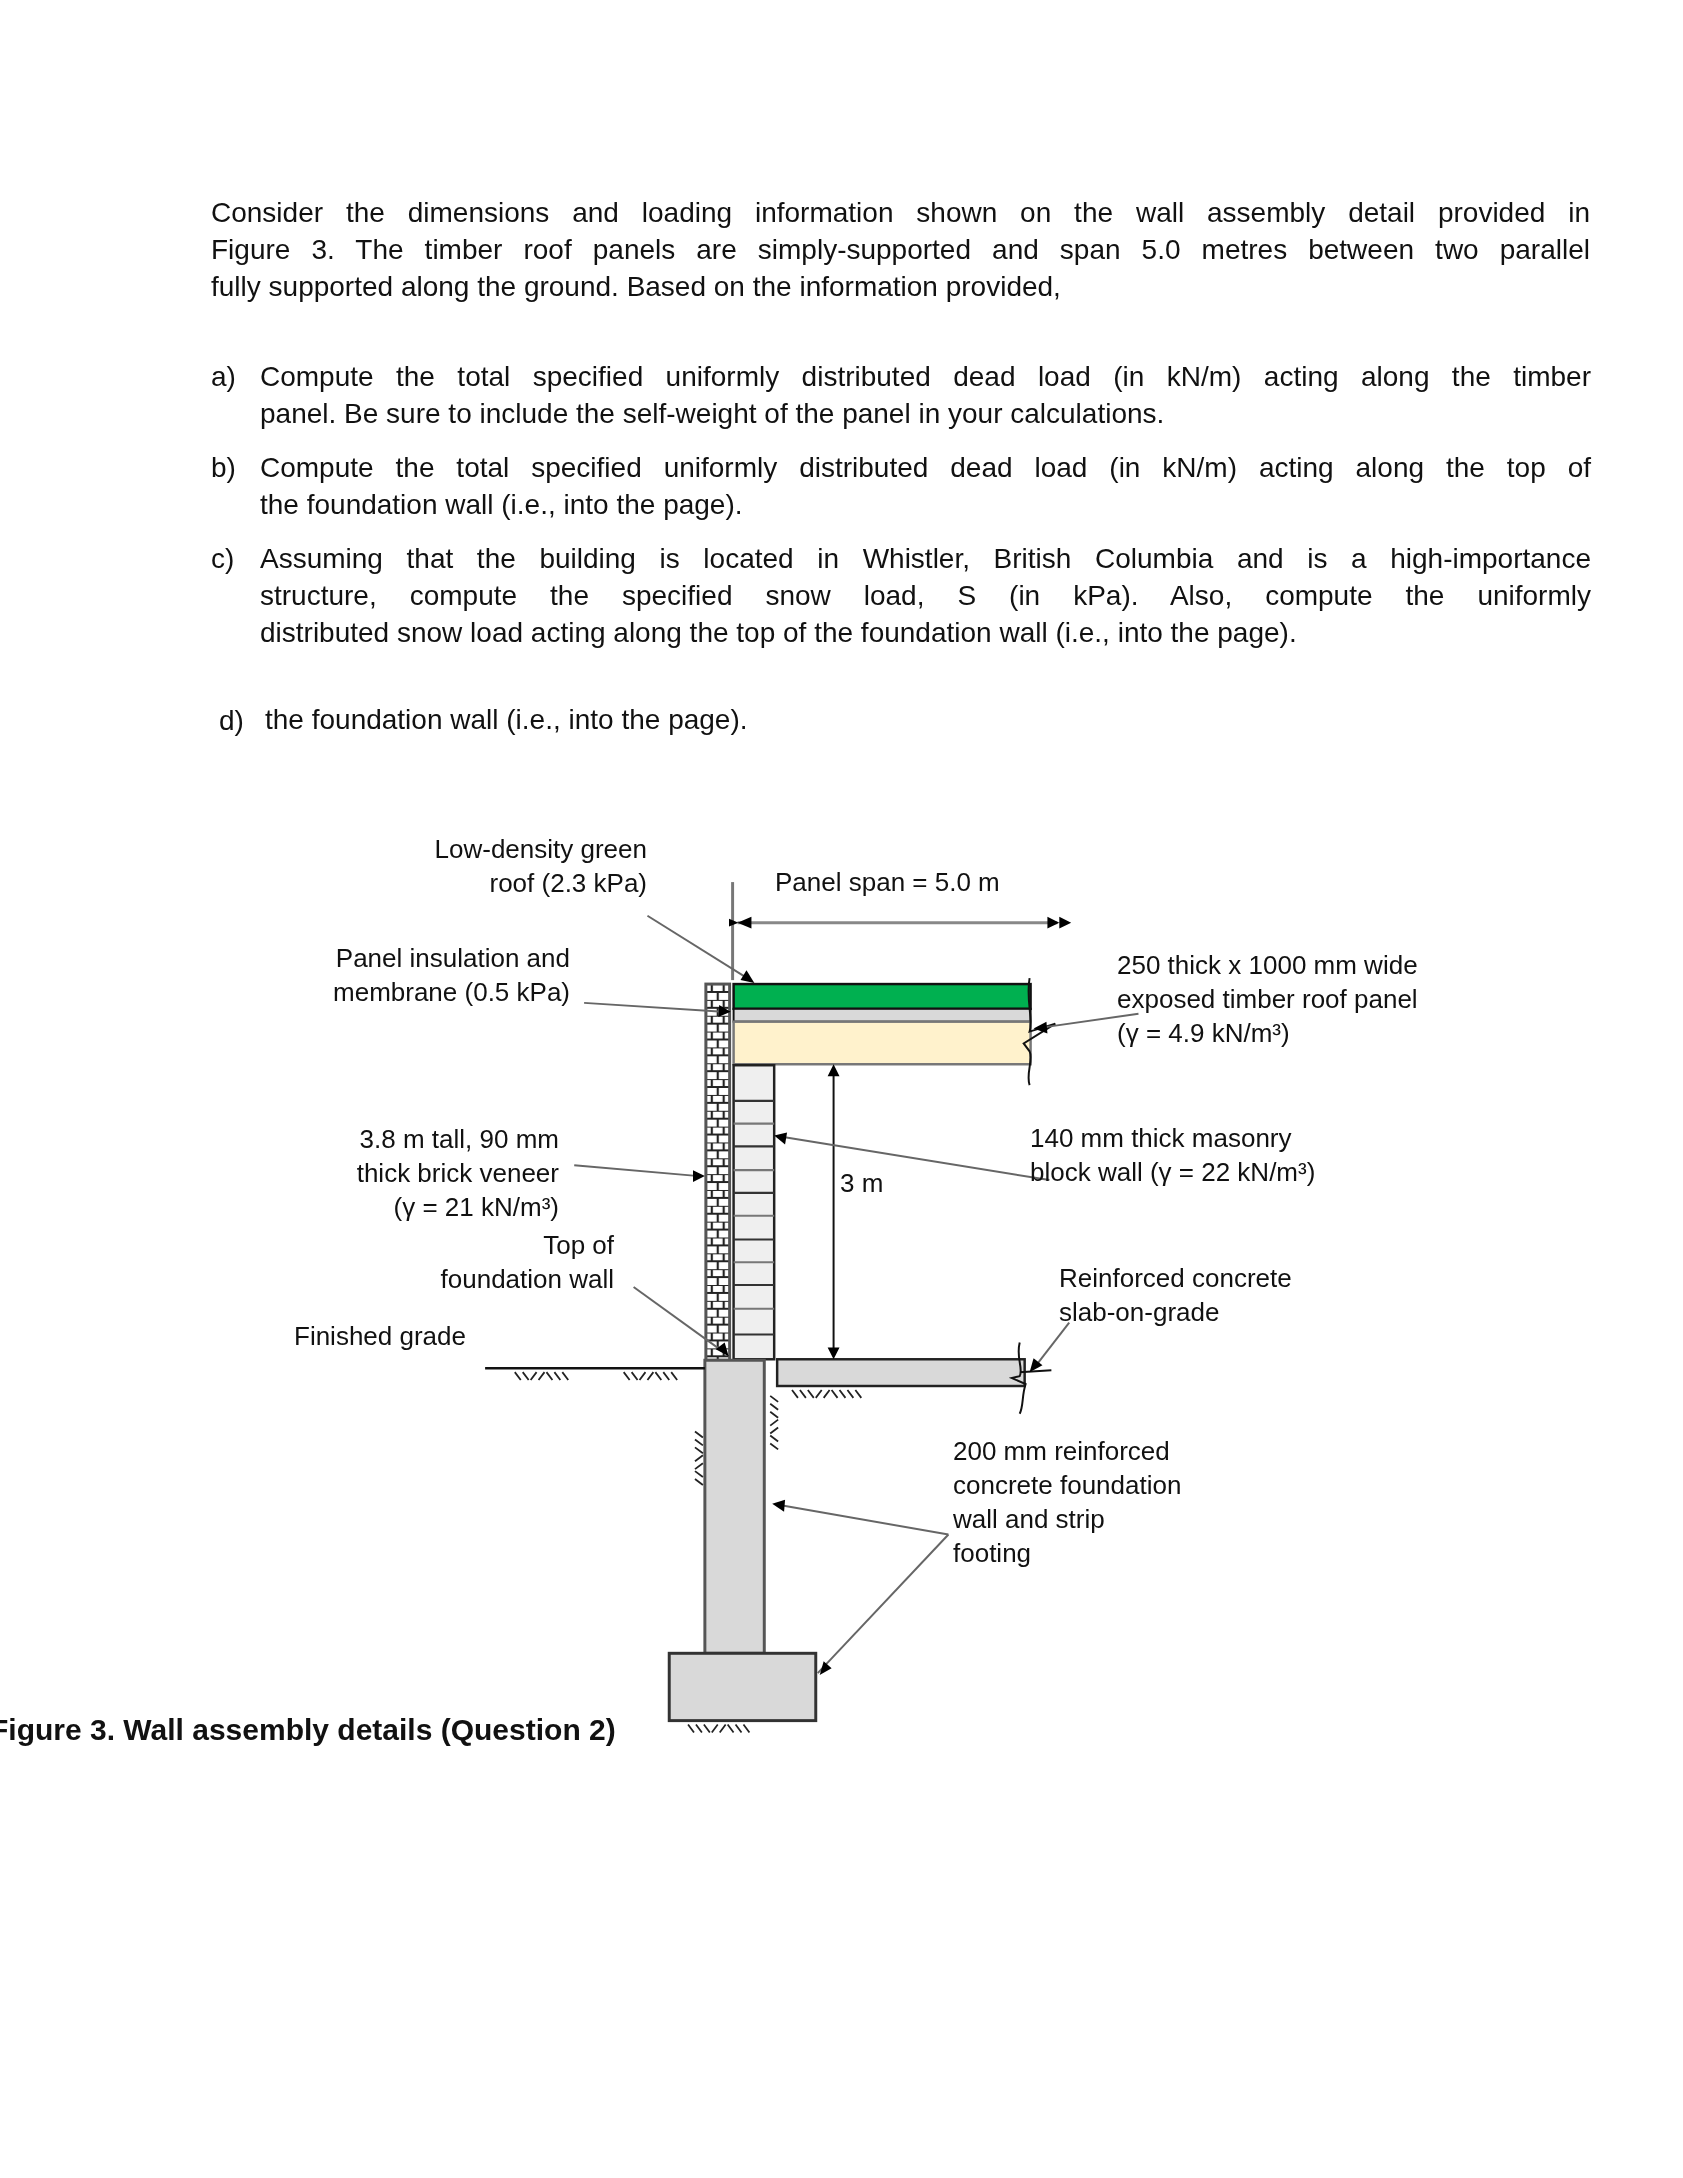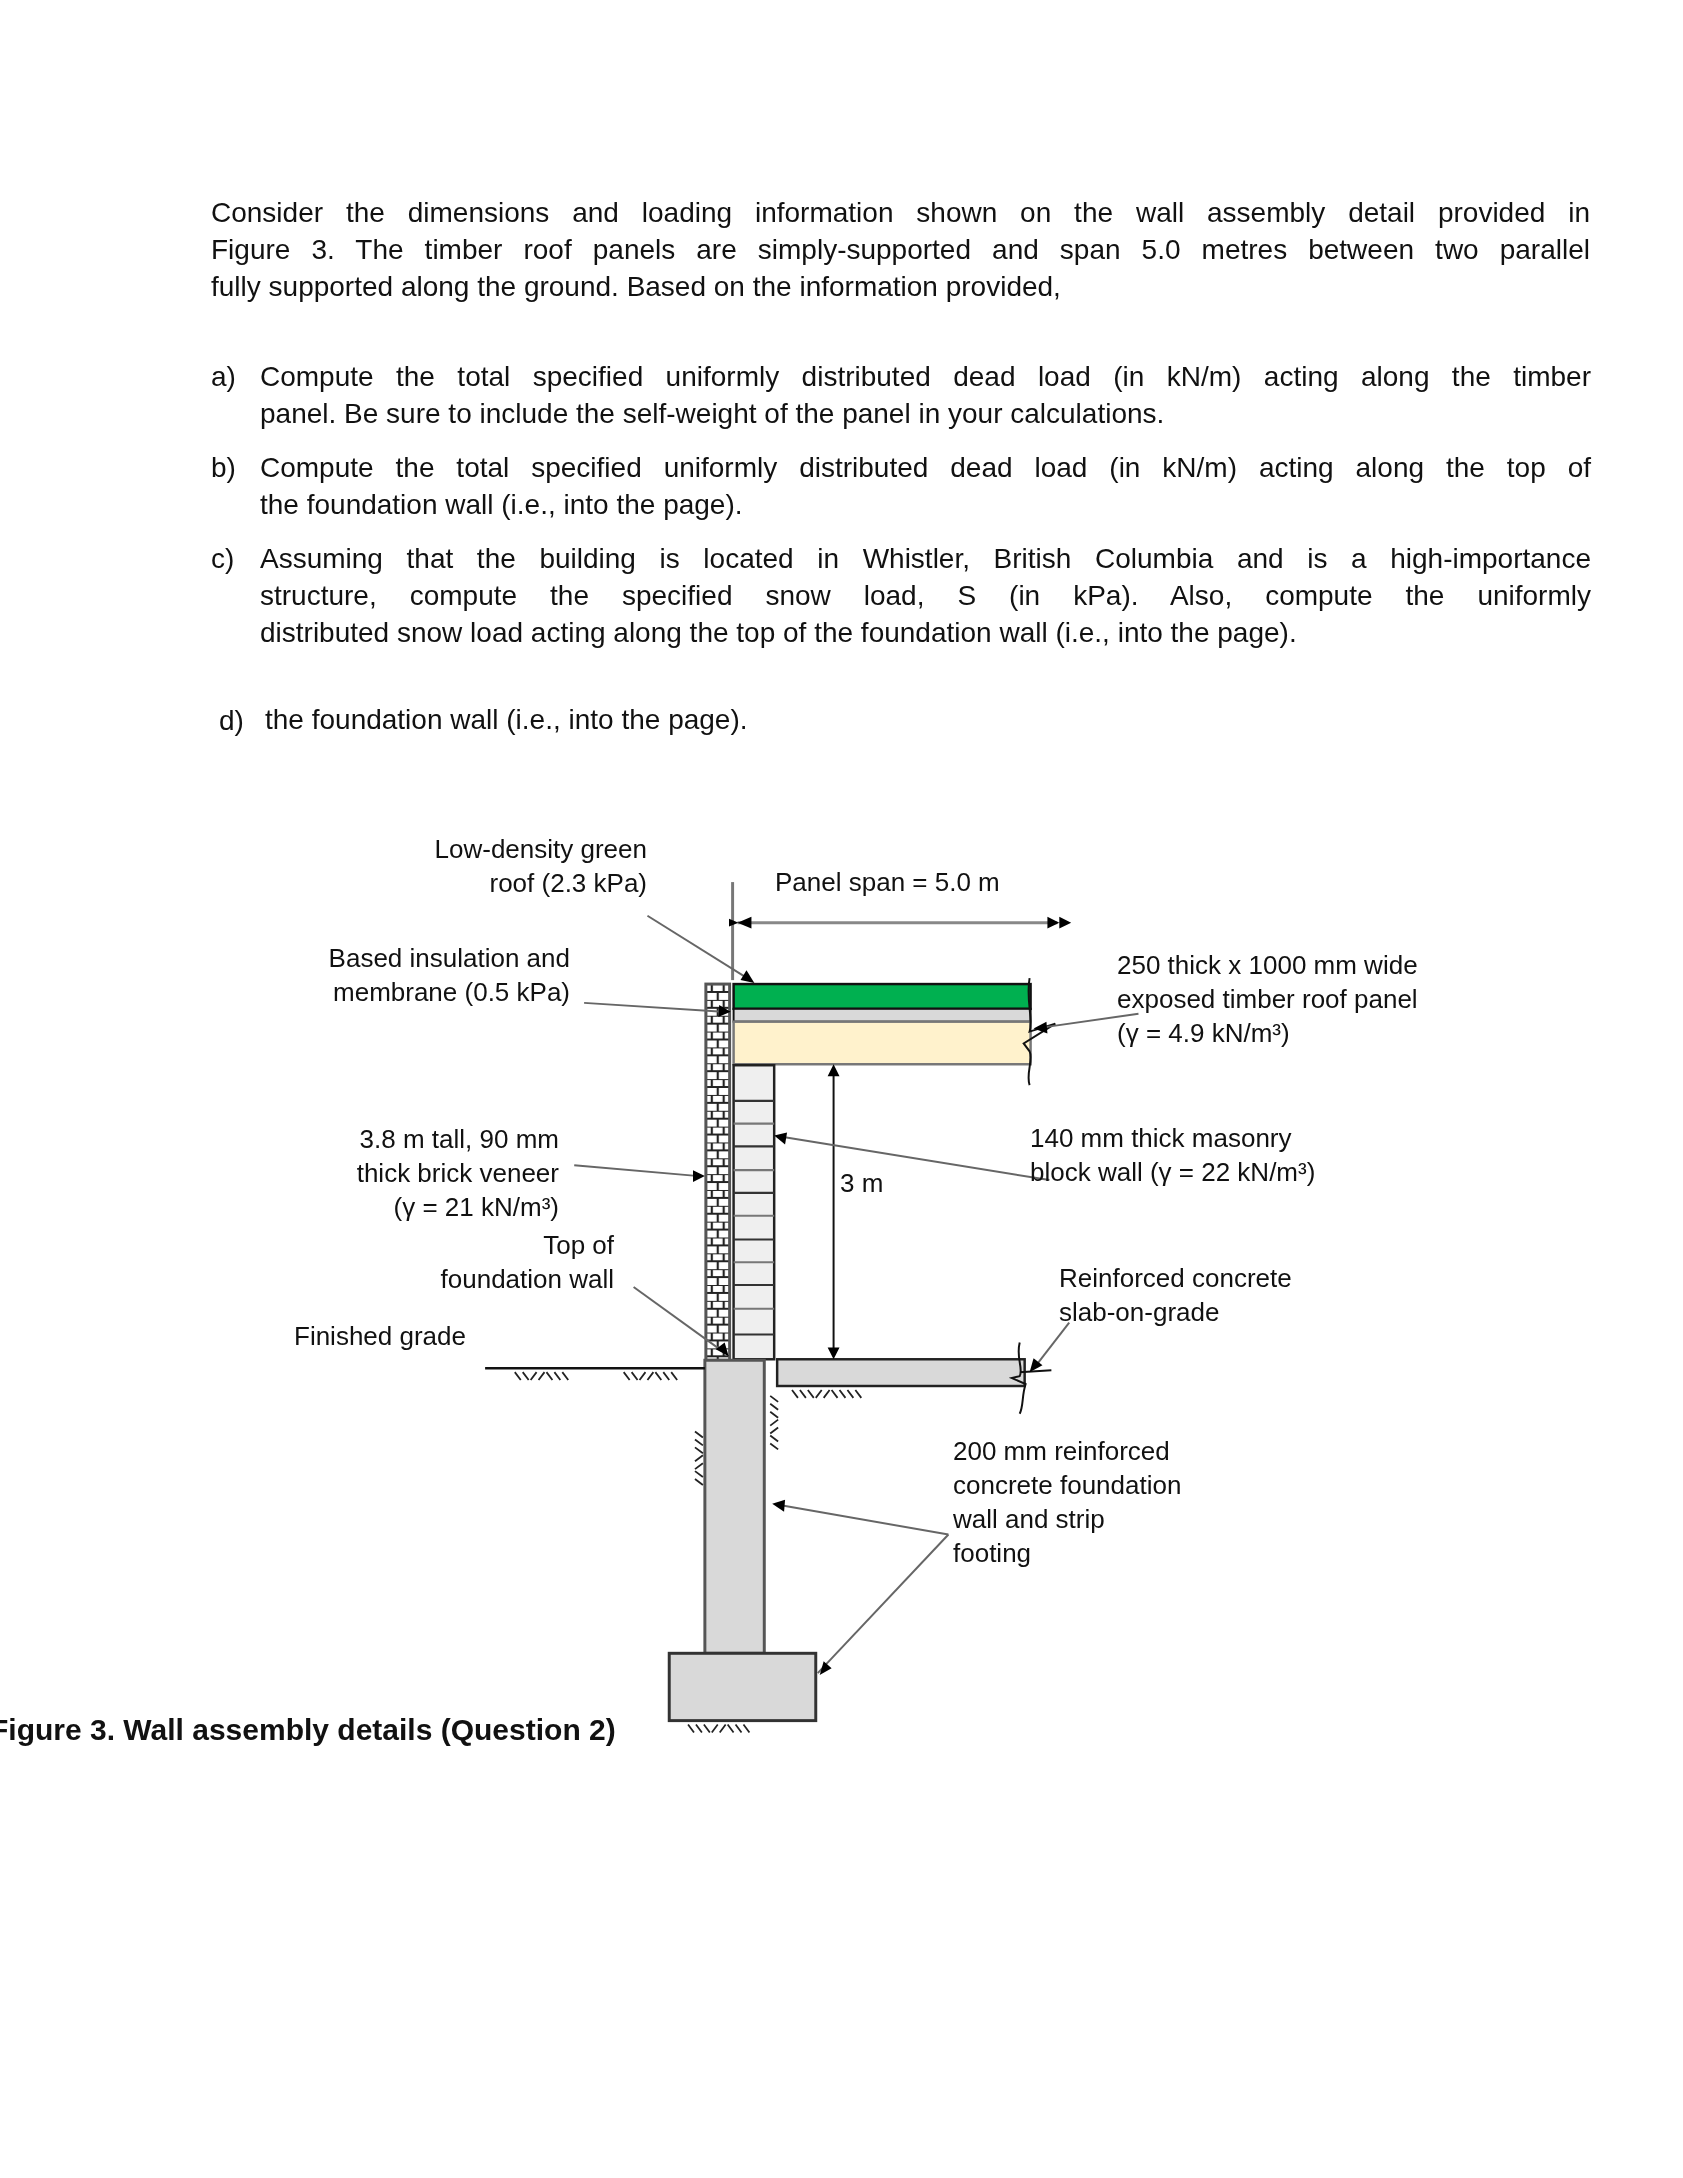--- a/index.html
+++ b/index.html
@@ -155,21 +155,21 @@
   </g>
 </svg>
 
 <div class="lab r" style="left:396px; top:832px; width:251px;">
   <div>Low-density green</div>
   <div>roof (2.3 kPa)</div>
 </div>
 <div class="lab" style="left:775px; top:865px;">Panel span = 5.0 m</div>
 
 <div class="lab r" style="left:297px; top:941px; width:273px;">
-  <div>Based insulation and</div>
+  <div>Panel insulation and</div>
   <div>membrane (0.5 kPa)</div>
 </div>
 
 <div class="lab" style="left:1117px; top:948px;">
   <div>250 thick x 1000 mm wide</div>
   <div>exposed timber roof panel</div>
   <div>(γ = 4.9 kN/m³)</div>
 </div>
 
 <div class="lab" style="left:331px; top:1087px; width:228px; text-align:right;margin-top:35px;">

